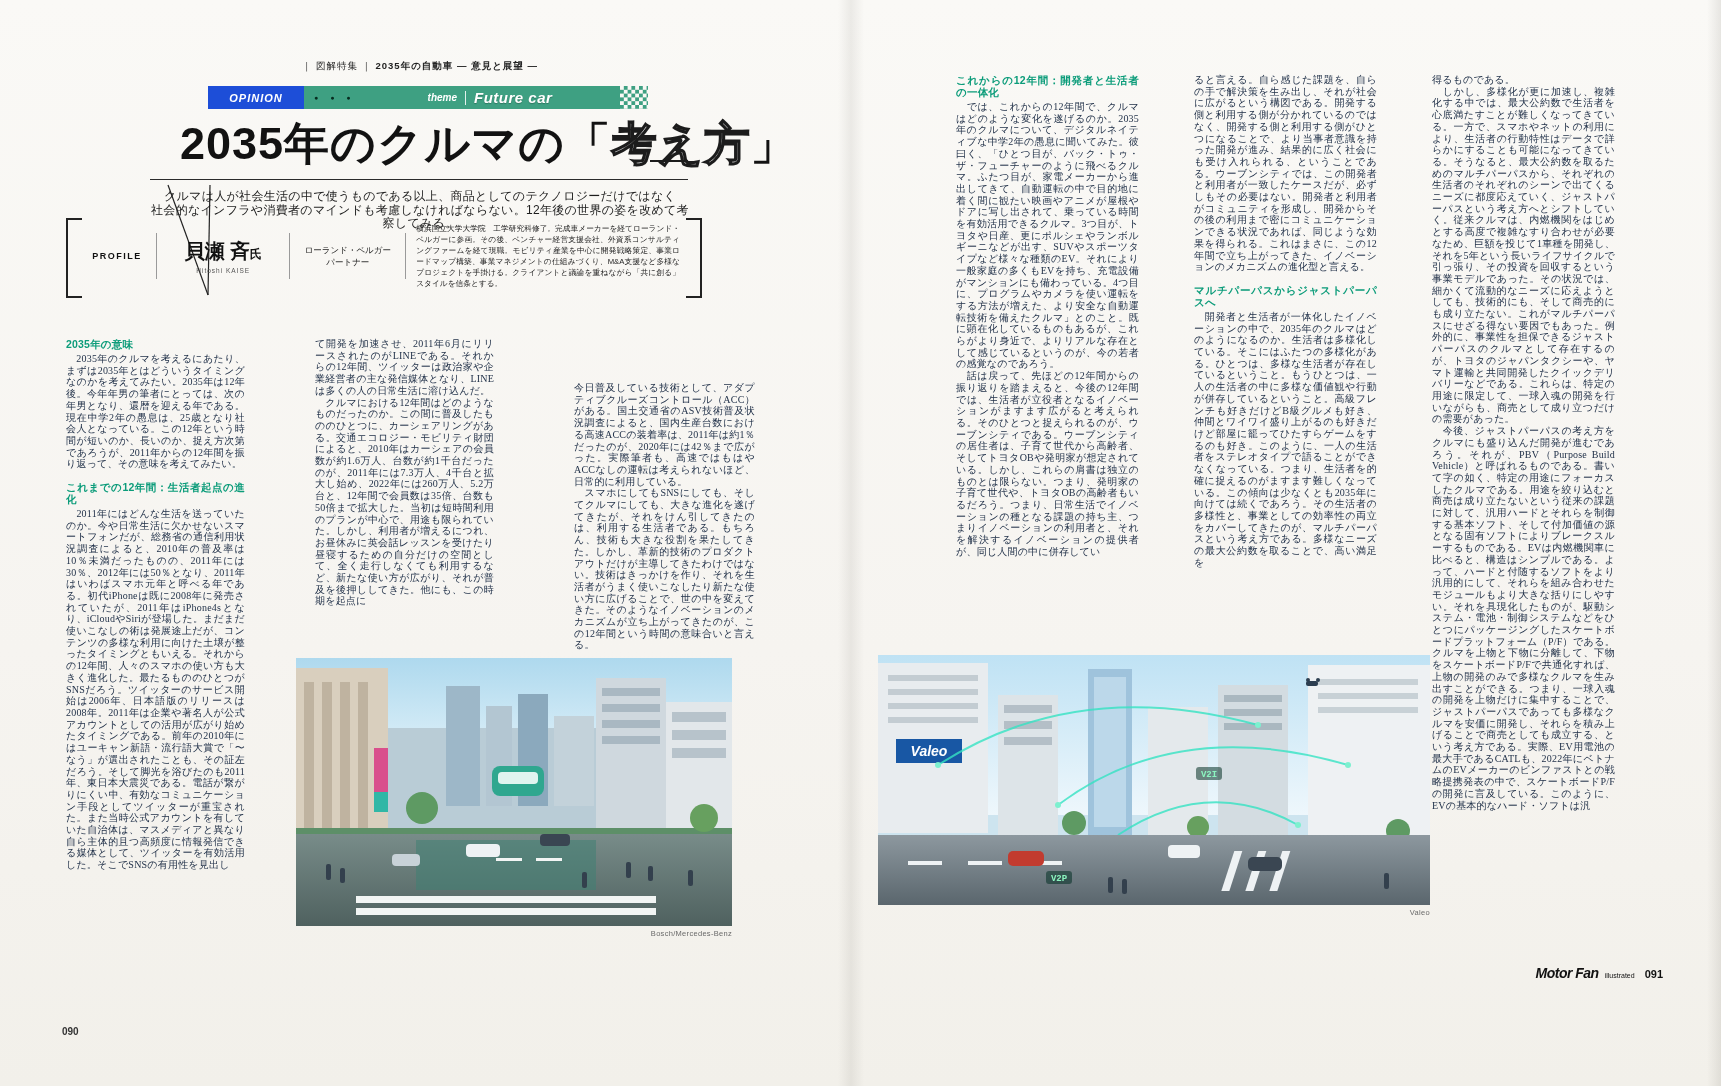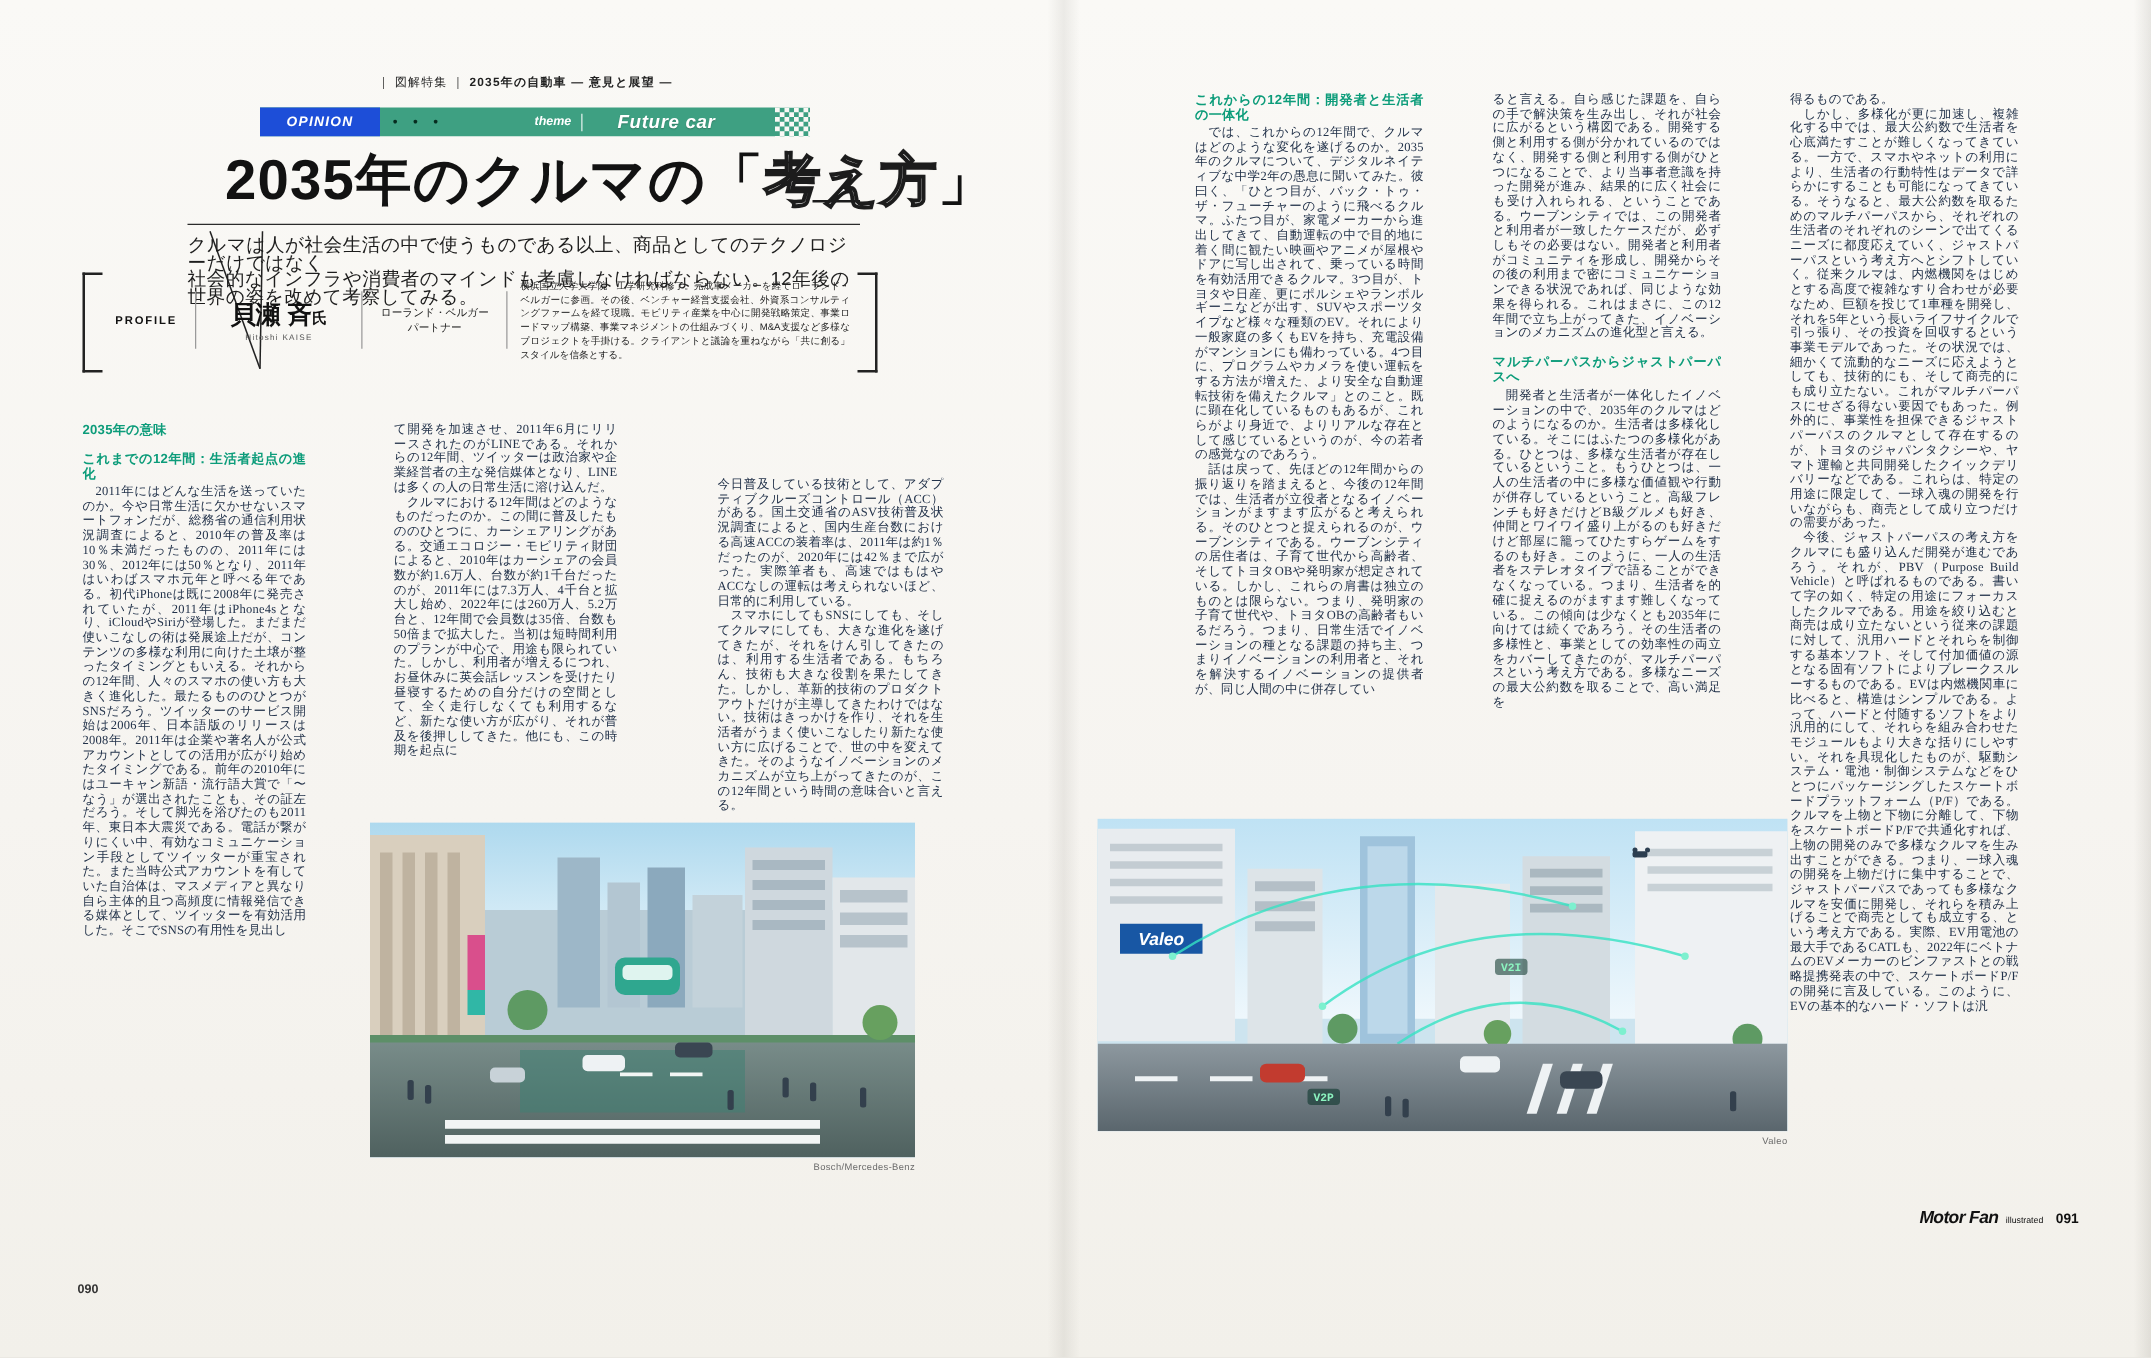--- a/index.html
+++ b/index.html
@@ -19,34 +19,34 @@
   .band{position:absolute;left:208px;top:86px;width:412px;height:23px;background:#3ea082;
         display:flex;align-items:center;}
   .opinion-box{background:#1d4ed8;color:#fff;height:23px;width:96px;display:flex;
                align-items:center;justify-content:center;font-style:italic;font-weight:bold;
                font-size:11px;letter-spacing:1px;}
   .band-dots{color:#072c1f;font-size:7px;letter-spacing:5px;margin-left:10px;}
   .theme-wrap{display:flex;align-items:center;margin-left:72px;gap:8px;}
   .theme-label{color:#fff;font-weight:bold;font-style:italic;font-size:10px;}
   .theme-sep{width:1px;height:14px;background:rgba(255,255,255,.85);}
   .theme-value{color:#fff;font-weight:bold;font-style:italic;font-size:15px;
-               letter-spacing:.5px;text-shadow:0 1px 1px rgba(0,0,0,.25);margin-left:20px;}
+               letter-spacing:.5px;text-shadow:0 1px 1px rgba(0,0,0,.25);}
   .band-checker{position:absolute;right:-28px;top:0;width:28px;height:23px;
      background:conic-gradient(#3ea082 90deg,transparent 90deg 180deg,#3ea082 180deg 270deg,transparent 270deg);
      background-size:7.6px 7.6px;}
   .main-title{position:absolute;left:180px;top:114px;width:520px;
               font-size:45px;font-weight:900;color:#121212;letter-spacing:1px;white-space:nowrap;}
   .outlined{color:#fefefe;-webkit-text-stroke:1.7px #1c1c1c;
             text-shadow:0 0 1px #1c1c1c;}
   .title-dash{position:absolute;left:650px;top:160px;width:38px;height:2px;background:#1c1c1c;}
   .title-rule{position:absolute;left:150px;top:179px;width:538px;height:1px;background:#2b2b2b;}
   .callout-tail{position:absolute;left:160px;top:183px;}
 
-  .lede{position:absolute;left:150px;top:190px;width:540px;text-align:left;
-        font-size:15px;line-height:13.5px;color:#1d1d1d;letter-spacing:.3px;}
+  .lede{position:absolute;left:150px;top:190px;width:540px;text-align:center;
+        font-size:12px;line-height:13.5px;color:#1d1d1d;letter-spacing:.3px;}
 
   
   .profile{position:absolute;left:66px;top:218px;width:636px;height:76px;}
   .bracket{position:absolute;top:0;width:14px;height:76px;}
   .bracket.l{left:0;border-left:2px solid #222;border-top:2px solid #222;border-bottom:2px solid #222;}
   .bracket.r{right:0;border-right:2px solid #222;border-top:2px solid #222;border-bottom:2px solid #222;}
   .profile-inner{position:absolute;left:22px;top:4px;width:592px;height:68px;
                  display:flex;align-items:center;}
   .p-label{width:66px;text-align:center;font-size:9px;font-weight:bold;letter-spacing:1.5px;color:#111;}
   .p-div{width:1px;height:46px;background:#9a9a9a;margin:0 10px;}
@@ -138,20 +138,21 @@
       </div>
       <div class="p-div"></div>
       <div class="p-affil">ローランド・ベルガー パートナー</div>
       <div class="p-div"></div>
       <div class="p-bio">横浜国立大学大学院　工学研究科修了。完成車メーカーを経てローランド・ベルガーに参画。その後、ベンチャー経営支援会社、外資系コンサルティングファームを経て現職。モビリティ産業を中心に開発戦略策定、事業ロードマップ構築、事業マネジメントの仕組みづくり、M&amp;A支援など多様なプロジェクトを手掛ける。クライアントと議論を重ねながら「共に創る」スタイルを信条とする。</div>
     </div>
   </div>
 
   <div class="col l-col1">
       <h4 class="col-h">2035年の意味</h4>
+      <p class="col-p">　2035年のクルマを考えるにあたり、まずは2035年とはどういうタイミングなのかを考えてみたい。2035年は12年後。今年年男の筆者にとっては、次の年男となり、還暦を迎える年である。現在中学2年の愚息は、25歳となり社会人となっている。この12年という時間が短いのか、長いのか、捉え方次第であろうが、2011年からの12年間を振り返って、その意味を考えてみたい。</p>
       <h4 class="col-h">これまでの12年間：生活者起点の進化</h4>
       <p class="col-p">　2011年にはどんな生活を送っていたのか。今や日常生活に欠かせないスマートフォンだが、総務省の通信利用状況調査によると、2010年の普及率は10％未満だったものの、2011年には30％、2012年には50％となり、2011年はいわばスマホ元年と呼べる年である。初代iPhoneは既に2008年に発売されていたが、2011年はiPhone4sとなり、iCloudやSiriが登場した。まだまだ使いこなしの術は発展途上だが、コンテンツの多様な利用に向けた土壌が整ったタイミングともいえる。それからの12年間、人々のスマホの使い方も大きく進化した。最たるもののひとつがSNSだろう。ツイッターのサービス開始は2006年、日本語版のリリースは2008年。2011年は企業や著名人が公式アカウントとしての活用が広がり始めたタイミングである。前年の2010年にはユーキャン新語・流行語大賞で「〜なう」が選出されたことも、その証左だろう。そして脚光を浴びたのも2011年、東日本大震災である。電話が繋がりにくい中、有効なコミュニケーション手段としてツイッターが重宝された。また当時公式アカウントを有していた自治体は、マスメディアと異なり自ら主体的且つ高頻度に情報発信できる媒体として、ツイッターを有効活用した。そこでSNSの有用性を見出し</p>
     </div>
   <div class="col l-col2">
       <p class="col-p">て開発を加速させ、2011年6月にリリースされたのがLINEである。それからの12年間、ツイッターは政治家や企業経営者の主な発信媒体となり、LINEは多くの人の日常生活に溶け込んだ。</p>
       <p class="col-p">　クルマにおける12年間はどのようなものだったのか。この間に普及したもののひとつに、カーシェアリングがある。交通エコロジー・モビリティ財団によると、2010年はカーシェアの会員数が約1.6万人、台数が約1千台だったのが、2011年には7.3万人、4千台と拡大し始め、2022年には260万人、5.2万台と、12年間で会員数は35倍、台数も50倍まで拡大した。当初は短時間利用のプランが中心で、用途も限られていた。しかし、利用者が増えるにつれ、お昼休みに英会話レッスンを受けたり昼寝するための自分だけの空間として、全く走行しなくても利用するなど、新たな使い方が広がり、それが普及を後押ししてきた。他にも、この時期を起点に</p>
     </div>
   <div class="col l-col3">
       <p class="col-p">今日普及している技術として、アダプティブクルーズコントロール（ACC）がある。国土交通省のASV技術普及状況調査によると、国内生産台数における高速ACCの装着率は、2011年は約1％だったのが、2020年には42％まで広がった。実際筆者も、高速ではもはやACCなしの運転は考えられないほど、日常的に利用している。</p>
       <p class="col-p">　スマホにしてもSNSにしても、そしてクルマにしても、大きな進化を遂げてきたが、それをけん引してきたのは、利用する生活者である。もちろん、技術も大きな役割を果たしてきた。しかし、革新的技術のプロダクトアウトだけが主導してきたわけではない。技術はきっかけを作り、それを生活者がうまく使いこなしたり新たな使い方に広げることで、世の中を変えてきた。そのようなイノベーションのメカニズムが立ち上がってきたのが、この12年間という時間の意味合いと言える。</p>

